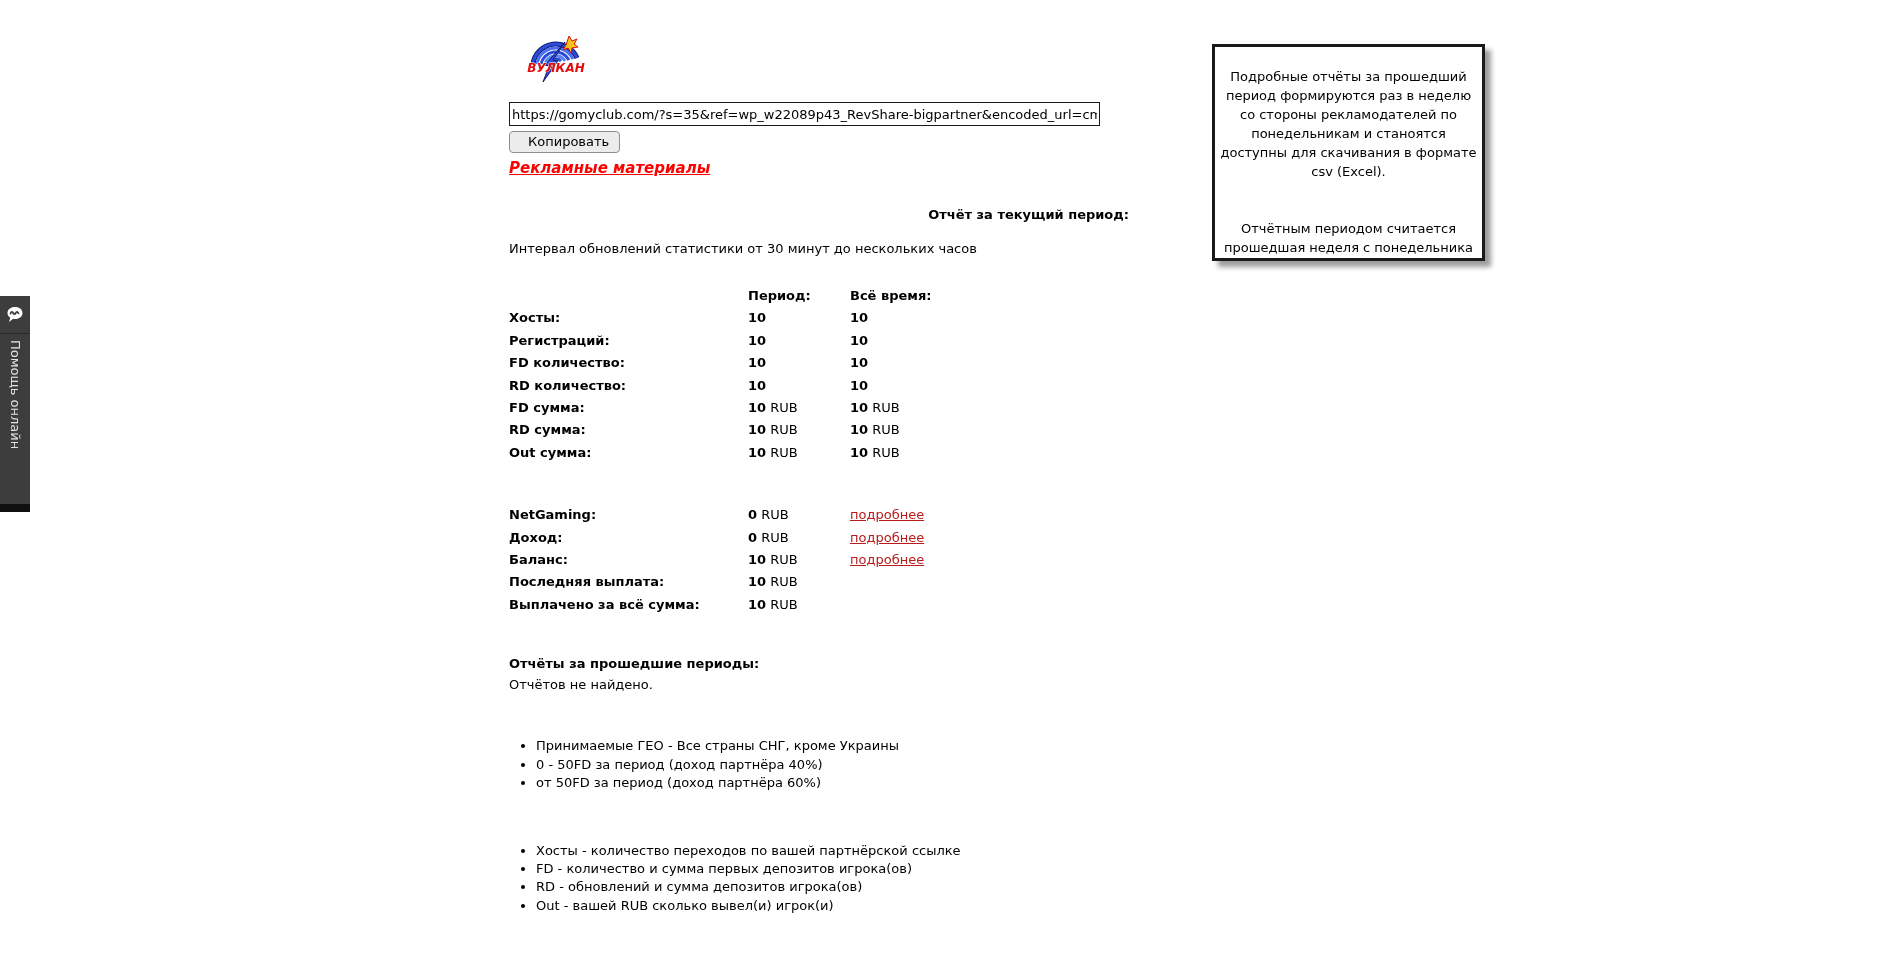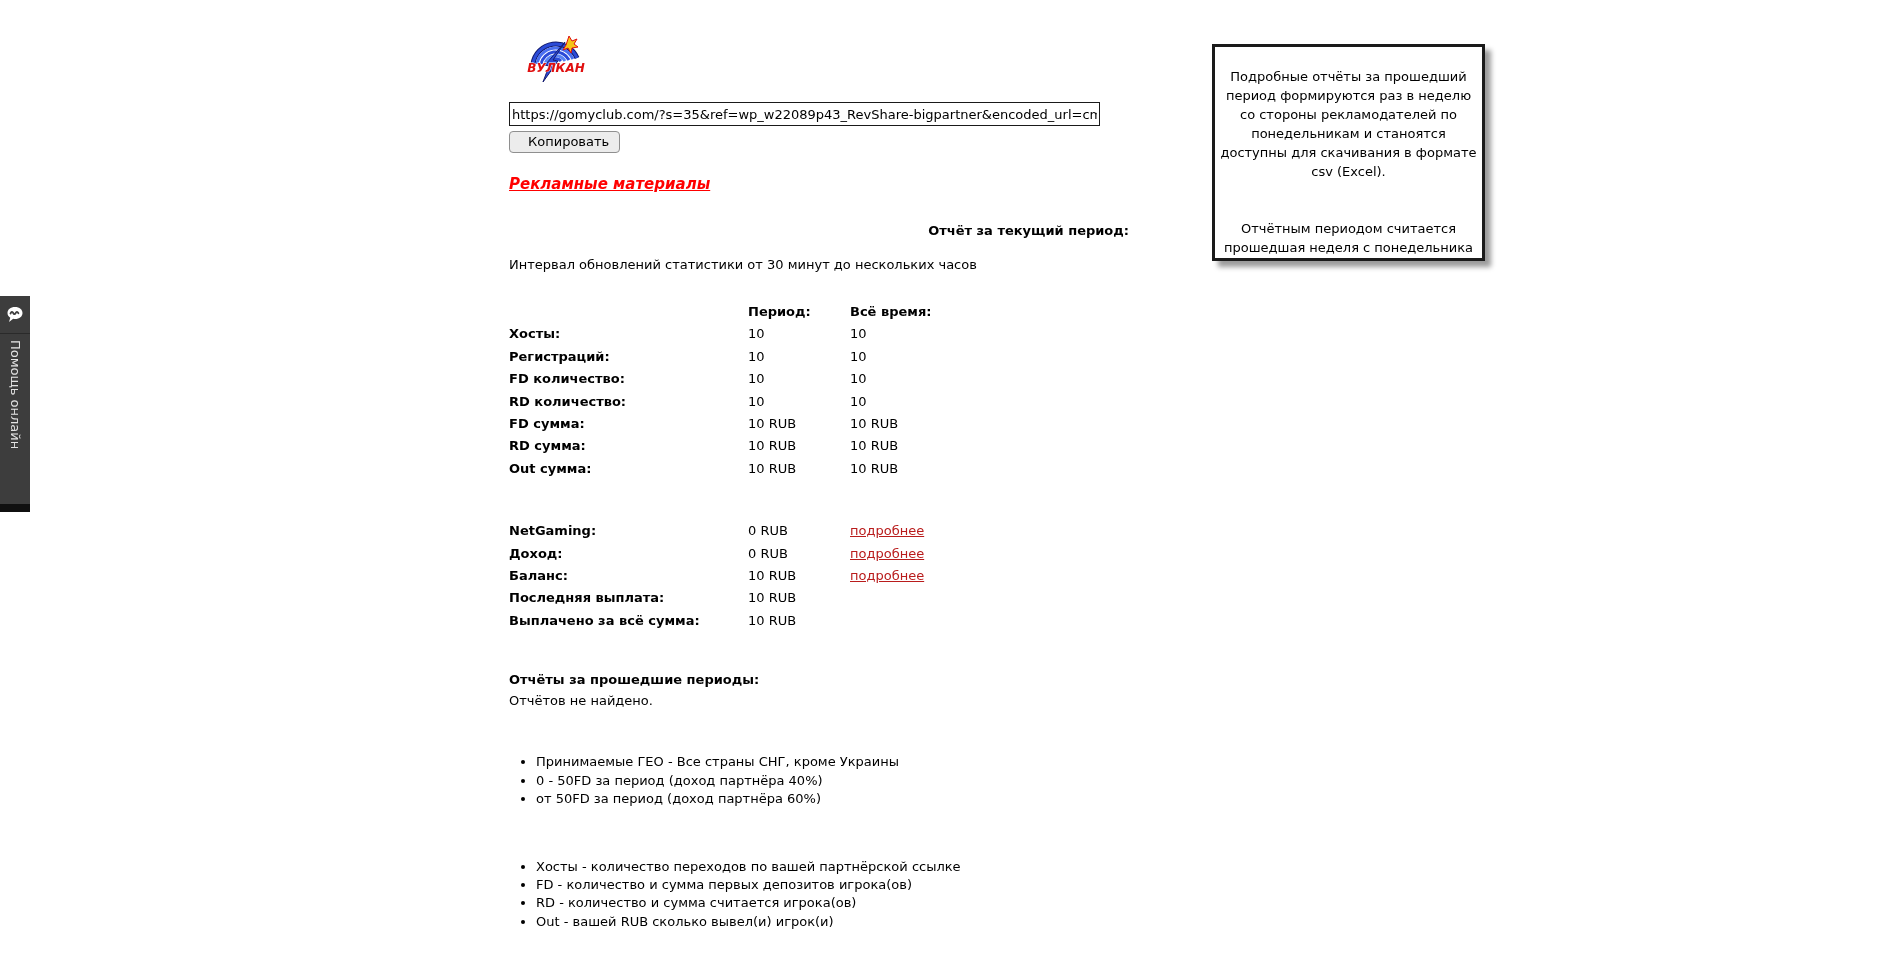--- a/index.html
+++ b/index.html
@@ -49,35 +49,35 @@
   }
 
   .red-link {
     display: inline-block;
     color: #ff0000;
     font-weight: bold;
     font-size: 15px;
     text-decoration: underline;
     cursor: pointer;
   }
-  .promo-link { margin-top: 22px; font-style: italic; }
+  .promo-link { margin-top: 6px; font-style: italic; }
 
   .section-title { font-weight: bold; margin-top: 28px; line-height: 20px; text-align: right; }
   .section-sub   { margin-top: 14px; line-height: 20px; }
 
   .stats-grid {
     display: grid;
     grid-template-columns: 239px 102px 170px;
     line-height: 22.4px;
     margin-top: 26px;
   }
   .stats-grid.totals { margin-top: 40px; }
   .stats-grid .lbl { font-weight: bold; }
   .stats-grid .hdr { font-weight: bold; }
-  .num  { font-weight: normal; }
+  .num  { font-weight: bold; }
   .unit { font-weight: normal; }
   .detail-link {
     color: #b91c1c;
     text-decoration: underline;
     cursor: pointer;
   }
 
   .past-title { font-weight: bold; margin-top: 38px; line-height: 20px; }
   .past-empty { margin-top: 1px; line-height: 20px; }
 
@@ -243,21 +243,21 @@
       <li>от 50FD за период (доход партнёра 60%)</li>
 
   </ul>
 
   <ul class="notes glossary">
 
       <li>Хосты - количество переходов по вашей партнёрской ссылке</li>
 
       <li>FD - количество и сумма первых депозитов игрока(ов)</li>
 
-      <li>RD - количество и сумма считается игрока(ов)</li>
+      <li>RD - обновлений и сумма депозитов игрока(ов)</li>
 
       <li>Out - вашей RUB сколько вывел(и) игрок(и)</li>
 
   </ul>
 
   <div>
     
   </div>
 
 </div>

